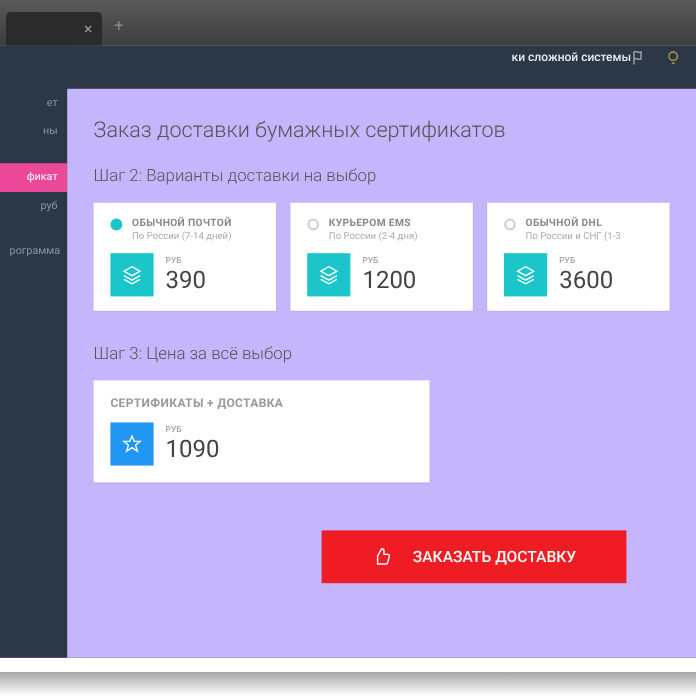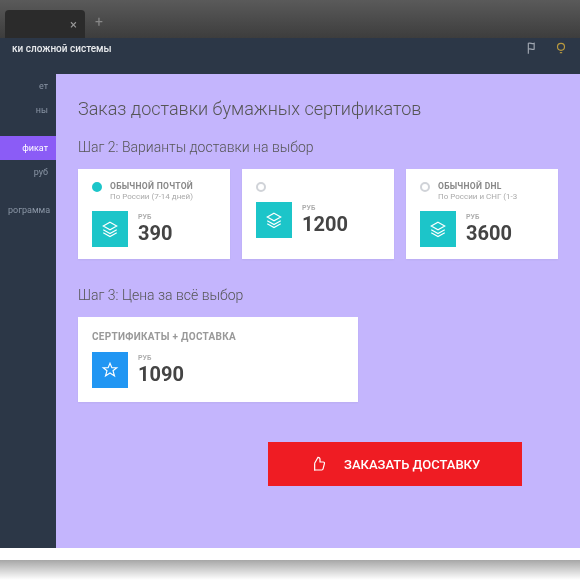--- a/index.html
+++ b/index.html
@@ -3,41 +3,41 @@
 <meta charset="utf-8">
 <style>
 *{margin:0;padding:0;box-sizing:border-box;font-family:-apple-system,BlinkMacSystemFont,"Segoe UI",Roboto,sans-serif}
 body{width:580px;height:580px;background:#fff;overflow:hidden}
 .browser-chrome{height:38px;background:linear-gradient(#5a5a5a,#3d3d3d);display:flex;align-items:flex-end;padding-left:5px}
 .tab{width:80px;height:28px;background:#2b2b2b;border-radius:4px 4px 0 0;display:flex;align-items:center;justify-content:flex-end;padding:0 8px;position:relative}
 .tab-close{color:#999;font-size:13px;cursor:pointer}
 .tab-add{color:#888;font-size:14px;margin-left:10px;margin-bottom:8px}
 .app{display:flex;height:510px;background:#2c3747}
 .sidebar{width:56px;background:#2c3747;display:flex;flex-direction:column;padding-top:0}
-.topbar{height:20px;background:#2c3747;display:flex;align-items:center;justify-content:space-between;padding:0 12px;color:#e8eaed;font-size:10px;font-weight:500;position:absolute;top:38px;left:0;right:0;z-index:2}
+.topbar{height:20px;background:#2c3747;display:flex;align-items:center;justify-content:flex-end;padding:0 12px;color:#e8eaed;font-size:10px;font-weight:500;position:absolute;top:38px;left:0;right:0;z-index:2}
 .topbar-right{display:flex;gap:14px;align-items:center}
 .topbar-icon{width:14px;height:14px;opacity:.7}
 .nav-item{padding:7px 8px;color:#8a95a5;font-size:9px;text-align:right;white-space:nowrap;overflow:hidden}
-.nav-item.active{background:#8b5cf6;color:#fff}
+.nav-item.active{background:#ec4899;color:#fff}
 .main{flex:1;background:#c4b5fd;padding:24px 22px;margin-top:36px;overflow:hidden}
 h1{font-size:18px;font-weight:300;color:#555;margin-bottom:20px}
 h2{font-size:14px;font-weight:300;color:#555;margin-bottom:14px}
 .options{display:flex;gap:12px;margin-bottom:28px}
 .card{background:#fff;padding:12px 14px;flex:1;min-width:150px;box-shadow:0 1px 2px rgba(0,0,0,.05)}
 .card-head{display:flex;align-items:flex-start;gap:8px;margin-bottom:10px}
 .radio{width:10px;height:10px;border-radius:50%;border:2px solid #d0d3d8;margin-top:1px;flex-shrink:0}
 .radio.on{background:#1cc5c9;border-color:#1cc5c9}
 .card-title{font-size:8.5px;font-weight:700;color:#888;letter-spacing:.3px}
 .card-sub{font-size:8px;color:#aaa;margin-top:1px}
 .card-body{display:flex;align-items:center;gap:10px}
 .icon-box{width:36px;height:36px;background:#1cc5c9;display:flex;align-items:center;justify-content:center;flex-shrink:0}
 .icon-box.blue{background:#2196f3}
 .icon-box svg{width:18px;height:18px;stroke:#fff;fill:none;stroke-width:1.5}
 .price small{display:block;font-size:7px;color:#aaa;font-weight:600}
-.price strong{font-size:20px;font-weight:700;color:#444}
+.price strong{font-size:20px;font-weight:400;color:#444}
 .total-card{background:#fff;padding:14px;width:280px;box-shadow:0 1px 2px rgba(0,0,0,.05);margin-bottom:40px}
 .total-label{font-size:10px;font-weight:700;color:#999;letter-spacing:.3px;margin-bottom:10px}
 .order-btn{background:#ef1c23;color:#fff;border:none;padding:14px 42px;font-size:13px;font-weight:500;display:flex;align-items:center;gap:18px;margin-left:190px;cursor:pointer}
 .order-btn svg{width:16px;height:16px;stroke:#fff;fill:none;stroke-width:1.8}
 .shadow-bar{height:20px;background:linear-gradient(to bottom,rgba(0,0,0,.35),rgba(0,0,0,0));margin-top:12px}
 </style>
 </head>
 <body>
 
 <div class="browser-chrome">
@@ -91,20 +91,24 @@
                 <path d="M12 3l9 5-9 5-9-5 9-5zM3 13l9 5 9-5M3 17l9 5 9-5"></path>
               </svg>
             </div>
           <div class="price"><small>РУБ</small><strong>390</strong></div>
         </div>
       </div>
 
       <div class="card">
         <div class="card-head">
           <div class="radio"></div>
+          <div>
+            <div class="card-title">КУРЬЕРОМ EMS</div>
+            <div class="card-sub">По России (2-4 дня)</div>
+          </div>
         </div>
         <div class="card-body">
           <div class="icon-box">
               <svg viewBox="0 0 24 24">
                 <path d="M12 3l9 5-9 5-9-5 9-5zM3 13l9 5 9-5M3 17l9 5 9-5"></path>
               </svg>
             </div>
           <div class="price"><small>РУБ</small><strong>1200</strong></div>
         </div>
       </div>

